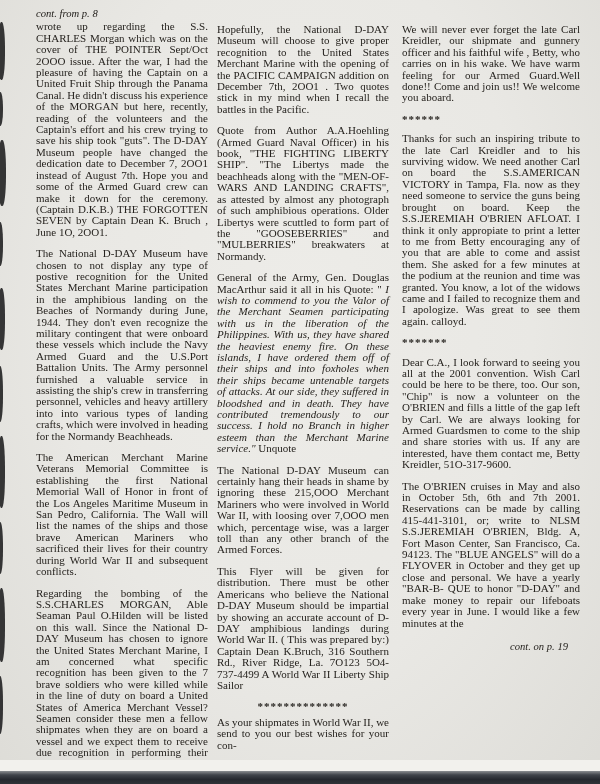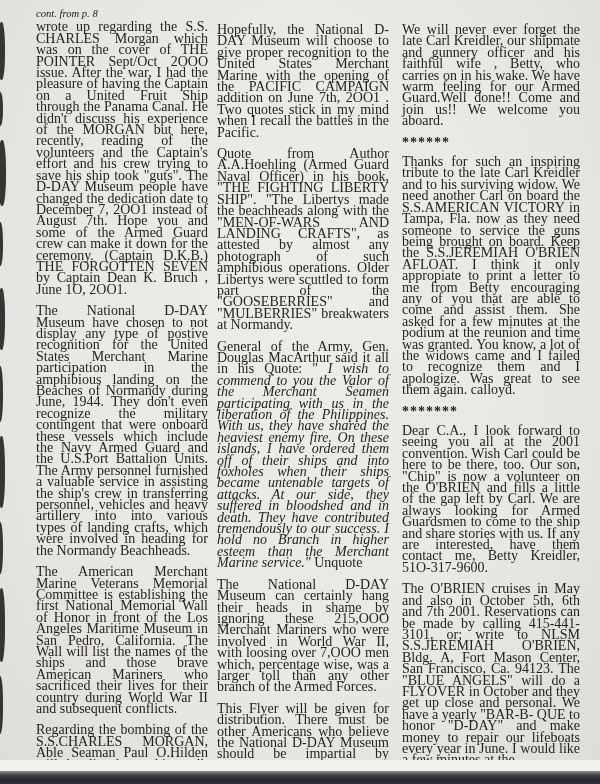--- a/index.html
+++ b/index.html
@@ -20,21 +20,21 @@
     left:36px;top:8px;
     width:545px;
     display:flex;
   }
   .col{width:172px;}
   .col1{margin-right:9px;}
   .col2{margin-right:13px;padding-top:16px;}
   .col3{width:178px;padding-top:16px;}
   .blk{
     margin:0 0 10px 0;
-    font-size:14px;
+    font-size:11px;
     line-height:11.4px;
     text-align:justify;
     color:#26231f;
   }
   .tight{margin-bottom:0;}
   .cont-note{
     font-style:italic;
     font-size:10.6px;
     text-align:left;
     margin-bottom:2px;
@@ -78,21 +78,21 @@
 
   <div class="cols">
     <div class="col col1">
         <p class="blk cont-note">cont. from p. 8</p>
         <p class="blk body">wrote up regarding the S.S. CHARLES Morgan which was on the cover of THE POINTER Sept/Oct 2OOO issue. After the war, I had the pleasure of having the Captain on a United Fruit Ship through the Panama Canal. He didn't discuss his experience of the MORGAN but here, recently, reading of the volunteers and the Captain's effort and his crew trying to save his ship took "guts". The D-DAY Museum people have changed the dedication date to December 7, 2OO1 instead of August 7th. Hope you and some of the Armed Guard crew can make it down for the ceremony. (Captain D.K.B.) THE FORGOTTEN SEVEN  by Captain Dean K. Bruch , June 1O, 2OO1.</p>
         <p class="blk body">The National D-DAY  Museum have chosen to not display any type of postive recognition for the United States Merchant Marine participation in the amphibious landing on the Beaches of Normandy during June, 1944. They don't even recognize the military contingent that were onboard these vessels which include the Navy Armed Guard and the U.S.Port Battalion Units. The Army personnel furnished a valuable service in assisting the ship's crew in transferring personnel, vehicles and heavy artillery into into various types of landing crafts, which were involved in heading for the Normandy Beachheads.</p>
         <p class="blk body">The American Merchant Marine Veterans Memorial Committee is establishing the first National Memorial Wall of Honor in front of the Los Angeles Maritime Museum in San Pedro, California. The Wall will list the names of the ships and those brave American Mariners who sacrificed their lives for their country during World War II and subsequent conflicts.</p>
         <p class="blk body">Regarding the bombing of the S.S.CHARLES MORGAN, Able Seaman Paul O.Hilden will be listed on this wall. Since the National D-DAY Museum has chosen to ignore the United States Merchant Marine, I am concerned what specific recognition has been given to the 7 brave soldiers who were killed while in the line of duty on board a United States of America Merchant Vessel?  Seamen consider these men a fellow shipmates when they are on board a vessel and we expect them to receive due recognition in performing  their dangerous duty under very special circumstances.</p>
       </div>
     <div class="col col2">
-        <p class="blk body">Hopefully, the National D-DAY Museum will choose to give proper recognition to the United States Merchant Marine with the opening of the PACIFIC CAMPAIGN addition on June 7th, 2OO1 . Two quotes stick in my mind when I recall the battles in the Pacific.</p>
+        <p class="blk body">Hopefully, the National D-DAY Museum will choose to give proper recognition to the United States Merchant Marine with the opening of the PACIFIC CAMPAIGN addition on December 7th, 2OO1 . Two quotes stick in my mind when I recall the battles in the Pacific.</p>
         <p class="blk body">Quote from Author A.A.Hoehling (Armed Guard Naval Officer) in his book, "THE FIGHTING LIBERTY SHIP". "The Libertys made the beachheads along with the "MEN-OF-WARS AND LANDING CRAFTS", as attested by almost any photograph of such amphibious operations. Older Libertys were scuttled to form part of the "GOOSEBERRIES" and "MULBERRIES" breakwaters at Normandy.</p>
         <p class="blk body"><span>General of the Army, Gen. Douglas MacArthur said it all in his Quote: " </span><span class="it">I wish to commend to you the Valor of the Merchant Seamen participating with us in the liberation of the Philippines. With us, they have shared the heaviest enemy fire. On these islands, I have ordered them off of their ships and into foxholes when their ships became untenable targets of attacks. At our side, they suffered in bloodshed and in death. They have contributed tremendously to our success. I hold no Branch in higher esteem than the Merchant Marine service."</span><span> Unquote</span></p>
         <p class="blk body">The National D-DAY  Museum can certainly hang their heads in shame by ignoring these 215,OOO Merchant Mariners who were involved in World War II, with loosing over 7,OOO men which, percentage wise, was a larger toll than any other branch of the Armed Forces.</p>
         <p class="blk body">This Flyer will be given for distribution. There must be other Americans who believe the National D-DAY Museum should be impartial by showing an accurate account of D-DAY amphibious landings during World War II.  ( This was prepared by:) Captain Dean K.Bruch, 316 Southern Rd., River Ridge, La. 7O123 5O4-737-4499 A  World War II Liberty Ship Sailor</p>
         <p class="blk stars-center">**************</p>
         <p class="blk body">As your shipmates in World War II, we send to you our best wishes for your con-</p>
         <p class="blk body">From the S.S. Jeremiah O'Brien,</p>
       </div>
     <div class="col col3">
         <p class="blk body">We will never ever forget the late Carl Kreidler, our shipmate and gunnery officer and his faithful wife , Betty, who carries on in his wake. We have warm feeling for our Armed Guard.Well done!! Come and join us!! We welcome you aboard.</p>

